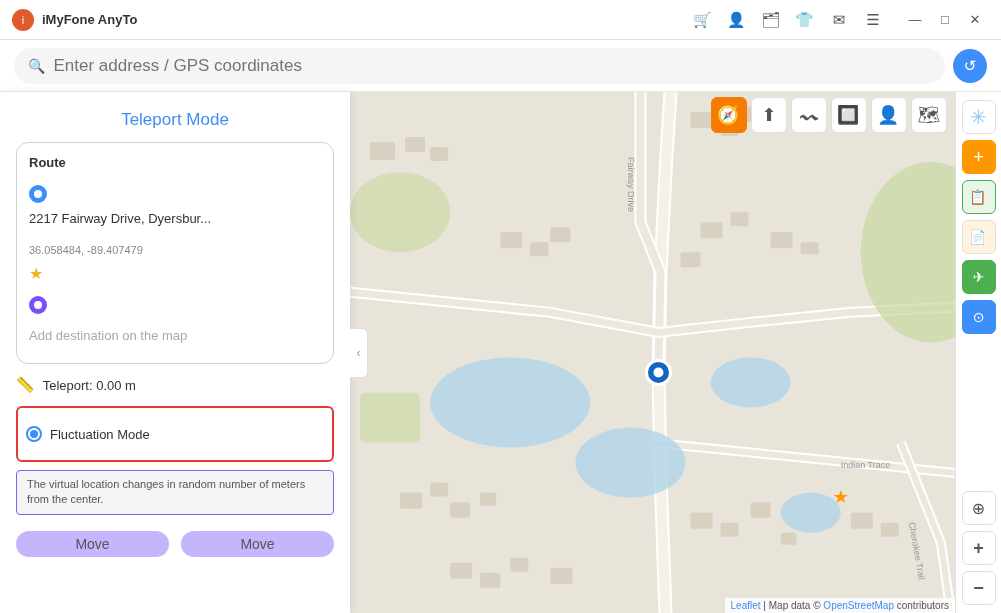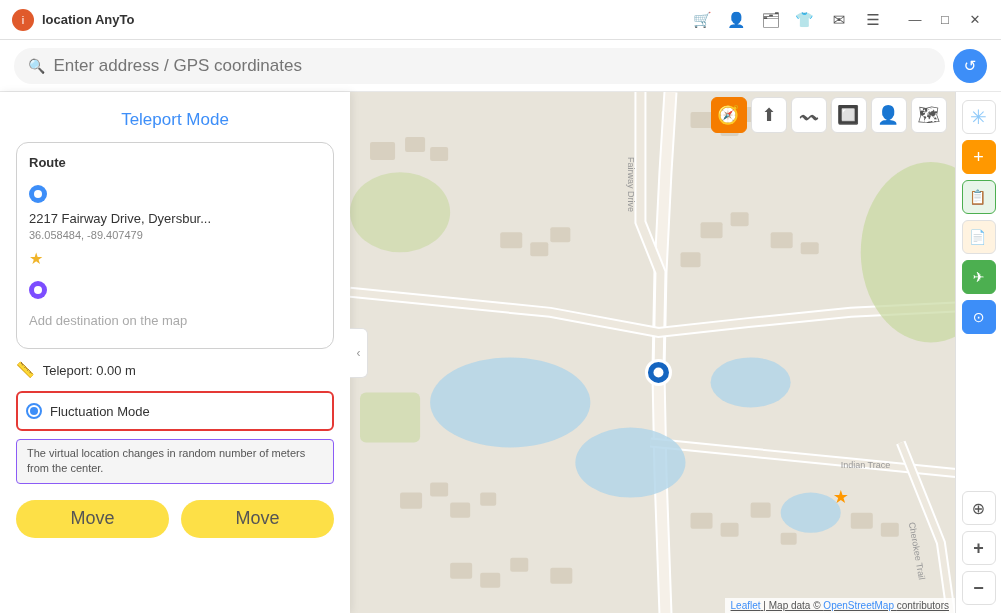--- a/index.html
+++ b/index.html
@@ -55,45 +55,45 @@
     }
     #route-label { font-size: 13px; font-weight: 600; color: #333; margin-bottom: 8px; }
 
     .route-row { display: flex; align-items: flex-start; gap: 8px; padding: 6px 0; flex-direction: column; }
     .route-dot { width: 18px; height: 18px; border-radius: 50%; background: #3d8ef8; display: flex; align-items: center; justify-content: center; flex-shrink: 0; margin-top: 1px; }
     .route-dot-inner { width: 8px; height: 8px; border-radius: 50%; background: #fff; }
     .route-dot.purple { background: #7c4dff; }
     .route-dot.purple .route-dot-inner { background: #fff; }
     .route-info { flex: 1; }
     .route-name { font-size: 13px; color: #333; font-weight: 500; }
-    .route-coords { font-size: 11px; color: #888; margin-top: 3px; }
+    .route-coords { font-size: 11px; color: #888; margin-top: 18px; }
     .star-icon { color: #f0b429; font-size: 16px; cursor: pointer; }
 
     .add-dest-row { display: flex; align-items: center; gap: 8px; padding: 6px 0; color: #888; font-size: 13px; text-align: center; }
 
     #distance-row { display: flex; align-items: center; gap: 8px; font-size: 13px; color: #333; }
     .distance-icon { color: #3d8ef8; font-size: 15px; }
 
     #fluctuation-row {
-      display: flex; align-items: center; gap: 8px; padding: 10px 8px; border: 2px solid #e53935; border-radius: 6px; cursor: pointer;
+      display: flex; align-items: center; gap: 8px; padding: 18px 8px; border: 2px solid #e53935; border-radius: 6px; cursor: pointer;
     }
     .radio-icon { width: 16px; height: 16px; border-radius: 50%; border: 2px solid #3d8ef8; display: flex; align-items: center; justify-content: center; flex-shrink: 0; }
     .radio-inner { width: 8px; height: 8px; border-radius: 50%; background: #3d8ef8; }
     #fluctuation-label { font-size: 13px; color: #333; font-weight: 500; }
 
     #fluctuation-tooltip {
       background: #f5f5f5; border: 1px solid #8b5cf6; border-radius: 4px;
       padding: 6px 10px; font-size: 11px; color: #555; line-height: 1.4;
       margin-top: -4px;
     }
 
     #action-buttons { display: flex; gap: 12px; margin-top: 4px; }
     .action-btn {
-      flex: 1; height: 38px; border-radius: 20px; border: none; cursor: pointer;
-      font-size: 18px; font-weight: 500; background: #fde047; color: #555;
+      flex: 1; height: 26px; border-radius: 20px; border: none; cursor: pointer;
+      font-size: 14px; font-weight: 500; background: #c4b5fd; color: #555;
     }
 
     
     #collapse-handle {
       position: absolute; left: 350px; top: 50%; transform: translateY(-50%);
       width: 18px; height: 50px; background: #fff; border: 1px solid #e0e0e0;
       border-left: none; border-radius: 0 6px 6px 0; display: flex; align-items: center; justify-content: center;
       cursor: pointer; z-index: 11; color: #999; font-size: 12px;
     }
 
@@ -125,32 +125,32 @@
     }
     .top-tb-btn {
       width: 36px; height: 36px; border-radius: 6px; background: #fff; border: 1px solid #e0e0e0;
       display: flex; align-items: center; justify-content: center; cursor: pointer; font-size: 18px; color: #555;
     }
     .top-tb-btn.active { background: #f57c00; color: #fff; border-color: #f57c00; }
 
     
     #map-attr {
       position: absolute; bottom: 0; right: 46px; background: rgba(255,255,255,0.8);
-      padding: 2px 6px; font-size: 10px; color: #555; text-decoration: underline;
+      padding: 2px 6px; font-size: 10px; color: #555;
     }
   </style>
 </head>
 <body>
 
 <div id="titlebar">
   <div id="titlebar-left">
     <div id="titlebar-logo">
       <span>i</span>
     </div>
-    <span id="titlebar-title">location AnyTo</span>
+    <span id="titlebar-title">iMyFone AnyTo</span>
   </div>
   <div id="titlebar-right">
     <div class="tb-icon orange">🛒</div>
     <div class="tb-icon red-person">👤</div>
     <div class="tb-icon">🗂</div>
     <div class="tb-icon">👕</div>
     <div class="tb-icon">✉</div>
     <div class="tb-icon">☰</div>
     <div id="win-controls">
       <div class="win-btn">—</div>

